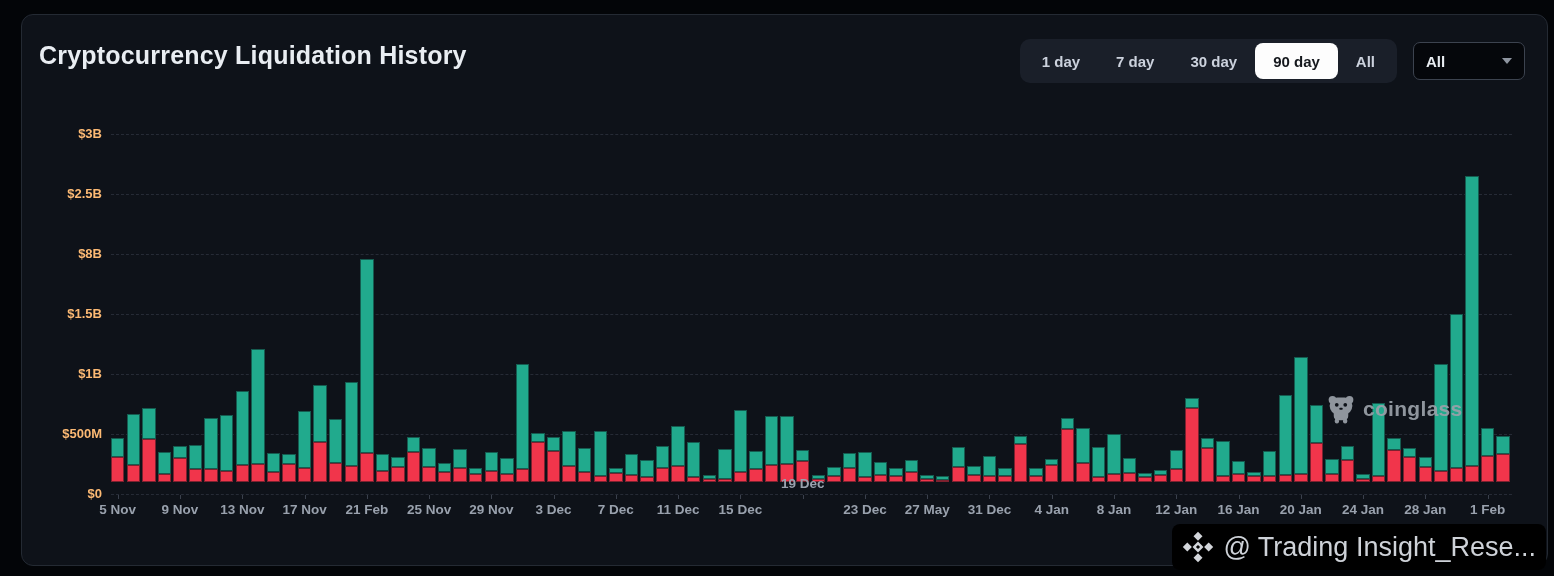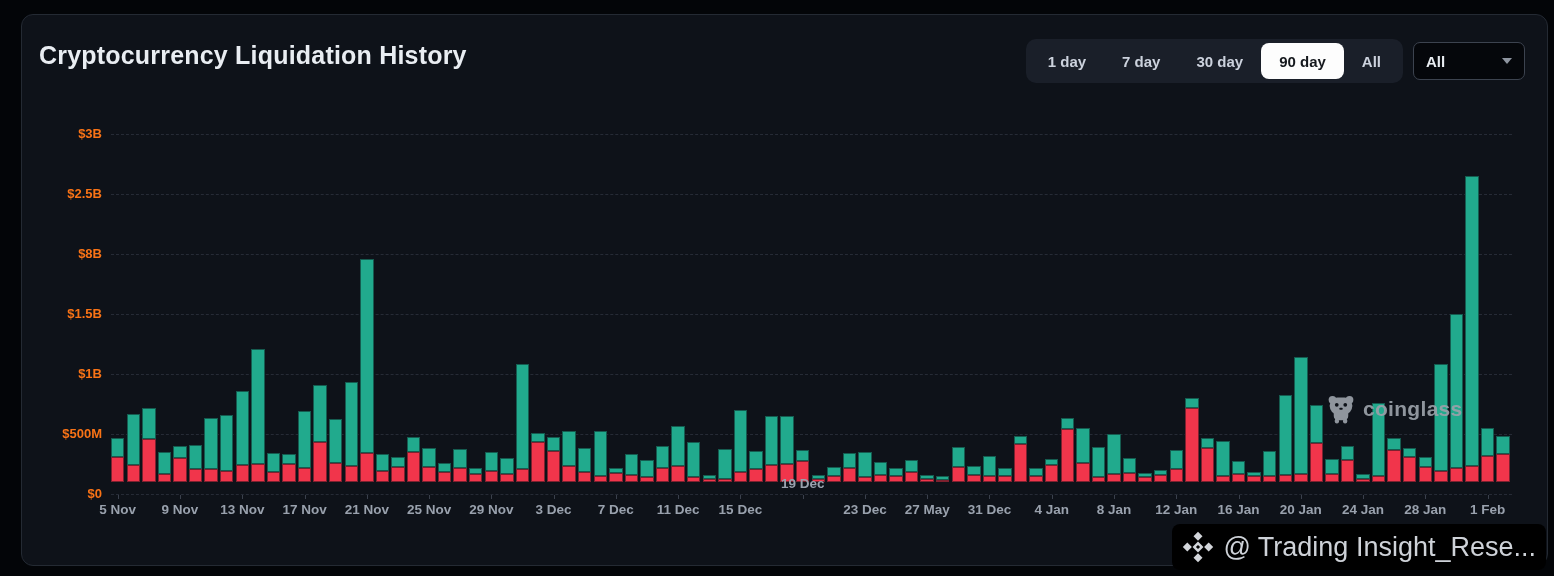--- a/index.html
+++ b/index.html
@@ -12,21 +12,21 @@
   }
   .card {
     position:absolute; left:21px; top:14px; width:1527px; height:552px;
     background:#0e1219; border:1px solid #242a33; border-radius:12px;
   }
   
   .page-title {
     position:absolute; left:17px; top:26px;
     font-size:25px; font-weight:700; color:#e9edf2; letter-spacing:.2px;
   }
-  .controls { position:absolute; top:24px; right:22px; display:flex; gap:10px;justify-content:flex-end; }
+  .controls { position:absolute; top:24px; right:22px; display:flex; gap:16px;justify-content:flex-end; }
   .range-group {
     display:flex; align-items:center; background:#1a1f29; border-radius:10px;
     padding:4px; height:44px;
   }
   .range-btn {
     border:none; background:transparent; color:#ccd2dd; cursor:pointer;
     font-family:"Liberation Sans", sans-serif;
     font-size:15px; font-weight:600; padding:0 18px; height:36px; border-radius:8px;
   }
   .range-btn.active { background:#fdfdfd; color:#15181d; }
@@ -48,21 +48,21 @@
   .legend-item { display:flex; align-items:center; gap:6px; cursor:pointer; }
   .legend-swatch { width:12px; height:12px; }
   .legend-label { color:#e9edf2; font-size:13.5px; font-weight:600; }
   
   .chart { position:absolute; inset:0; }
   .gridline {
     position:absolute; height:0; border-top:1px dashed #262b36;
   }
   .ylabel {
     position:absolute; width:80px; text-align:right;
-    color:#f97316; font-size:13px; font-weight:700;
+    color:#fdba74; font-size:13px; font-weight:700;
   }
   .xlabel {
     position:absolute; width:90px; text-align:center;
     color:#99a1ad; font-size:13.5px; font-weight:700;
   }
   .xtick { position:absolute; width:1px; height:4px; background:#3a404c; }
   .bar {
     position:absolute; bottom:0; display:flex; flex-direction:column;
   }
   .seg { width:100%; border:1px solid rgba(10,14,20,.5); }
@@ -478,21 +478,21 @@
         <div class="seg" style="height: 27.72px; background: rgb(241, 53, 75);"></div>
       </div>
       <div class="xlabel" style="left: 50.7333px; top: 487px;">5 Nov</div>
       <div class="xtick" style="left: 95.7333px; top: 480px;"></div>
       <div class="xlabel" style="left: 113px; top: 487px;">9 Nov</div>
       <div class="xtick" style="left: 158px; top: 480px;"></div>
       <div class="xlabel" style="left: 175.267px; top: 487px;">13 Nov</div>
       <div class="xtick" style="left: 220.267px; top: 480px;"></div>
       <div class="xlabel" style="left: 237.533px; top: 487px;">17 Nov</div>
       <div class="xtick" style="left: 282.533px; top: 480px;"></div>
-      <div class="xlabel" style="left: 299.8px; top: 487px;">21 Nov</div>
+      <div class="xlabel" style="left: 299.8px; top: 487px;">21 Feb</div>
       <div class="xtick" style="left: 344.8px; top: 480px;"></div>
       <div class="xlabel" style="left: 362.067px; top: 487px;">25 Nov</div>
       <div class="xtick" style="left: 407.067px; top: 480px;"></div>
       <div class="xlabel" style="left: 424.333px; top: 487px;">29 Nov</div>
       <div class="xtick" style="left: 469.333px; top: 480px;"></div>
       <div class="xlabel" style="left: 486.6px; top: 487px;">3 Dec</div>
       <div class="xtick" style="left: 531.6px; top: 480px;"></div>
       <div class="xlabel" style="left: 548.867px; top: 487px;">7 Dec</div>
       <div class="xtick" style="left: 593.867px; top: 480px;"></div>
       <div class="xlabel" style="left: 611.133px; top: 487px;">11 Dec</div>

